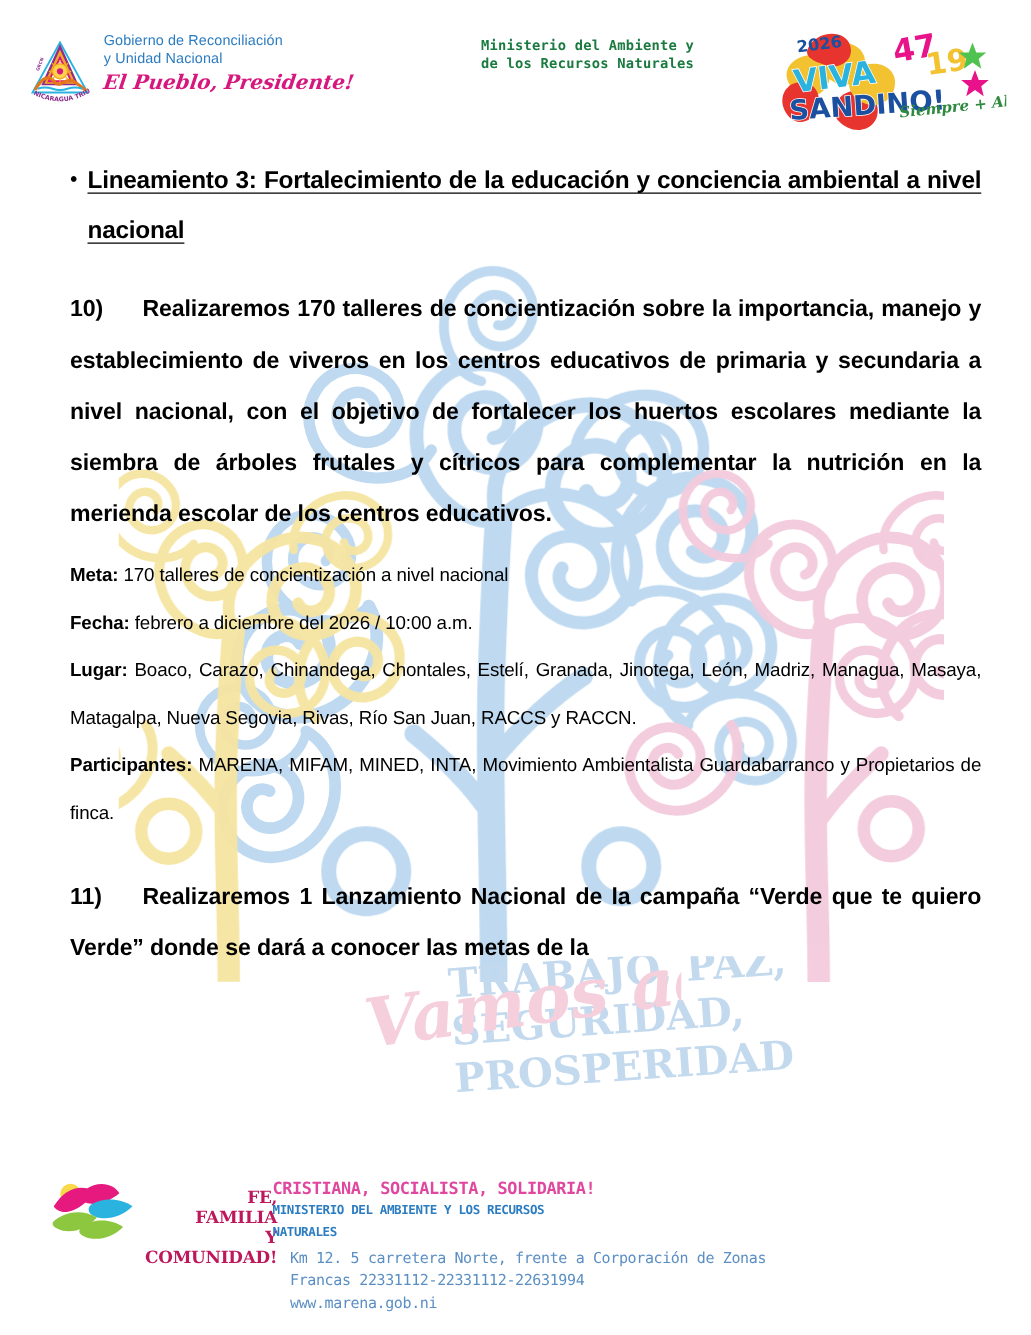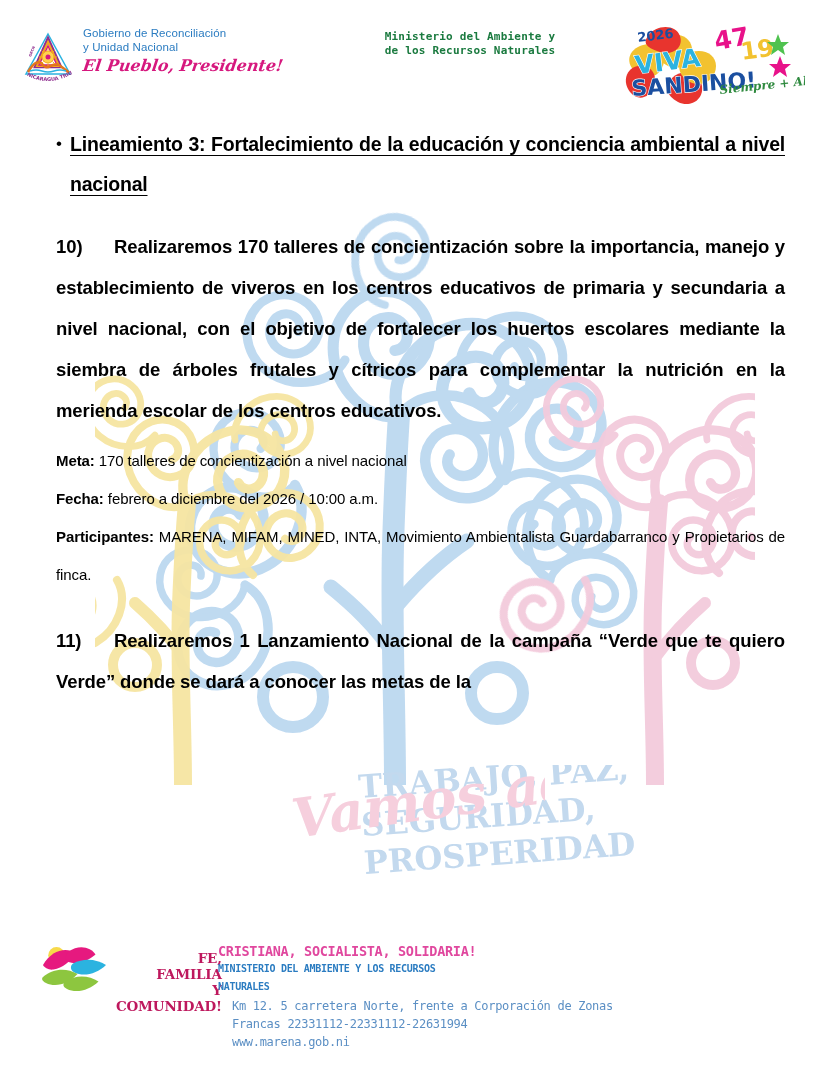--- a/index.html
+++ b/index.html
@@ -457,20 +457,24 @@
     </div>
 
     <div class="details">
       <div class="detail-line">
         <b>Meta:</b>
         <span>170 talleres de concientización a nivel nacional</span>
       </div>
       <div class="detail-line">
         <b>Fecha:</b>
         <span>febrero a diciembre del 2026 / 10:00 a.m.</span>
+      </div>
+      <div class="detail-line">
+        <b>Lugar:</b>
+        <span>Boaco, Carazo, Chinandega, Chontales, Estelí, Granada, Jinotega, León, Madriz, Managua, Masaya, Matagalpa, Nueva Segovia, Rivas, Río San Juan, RACCS y RACCN.</span>
       </div>
       <div class="detail-line">
         <b>Participantes:</b>
         <span>MARENA, MIFAM, MINED, INTA, Movimiento Ambientalista Guardabarranco y Propietarios de finca.</span>
       </div>
     </div>
 
     <div class="para para-11">
       <span class="num">11)</span><span>Realizaremos 1 Lanzamiento Nacional de la campaña “Verde que te quiero Verde” donde se dará a conocer las metas de la</span>
     </div>

